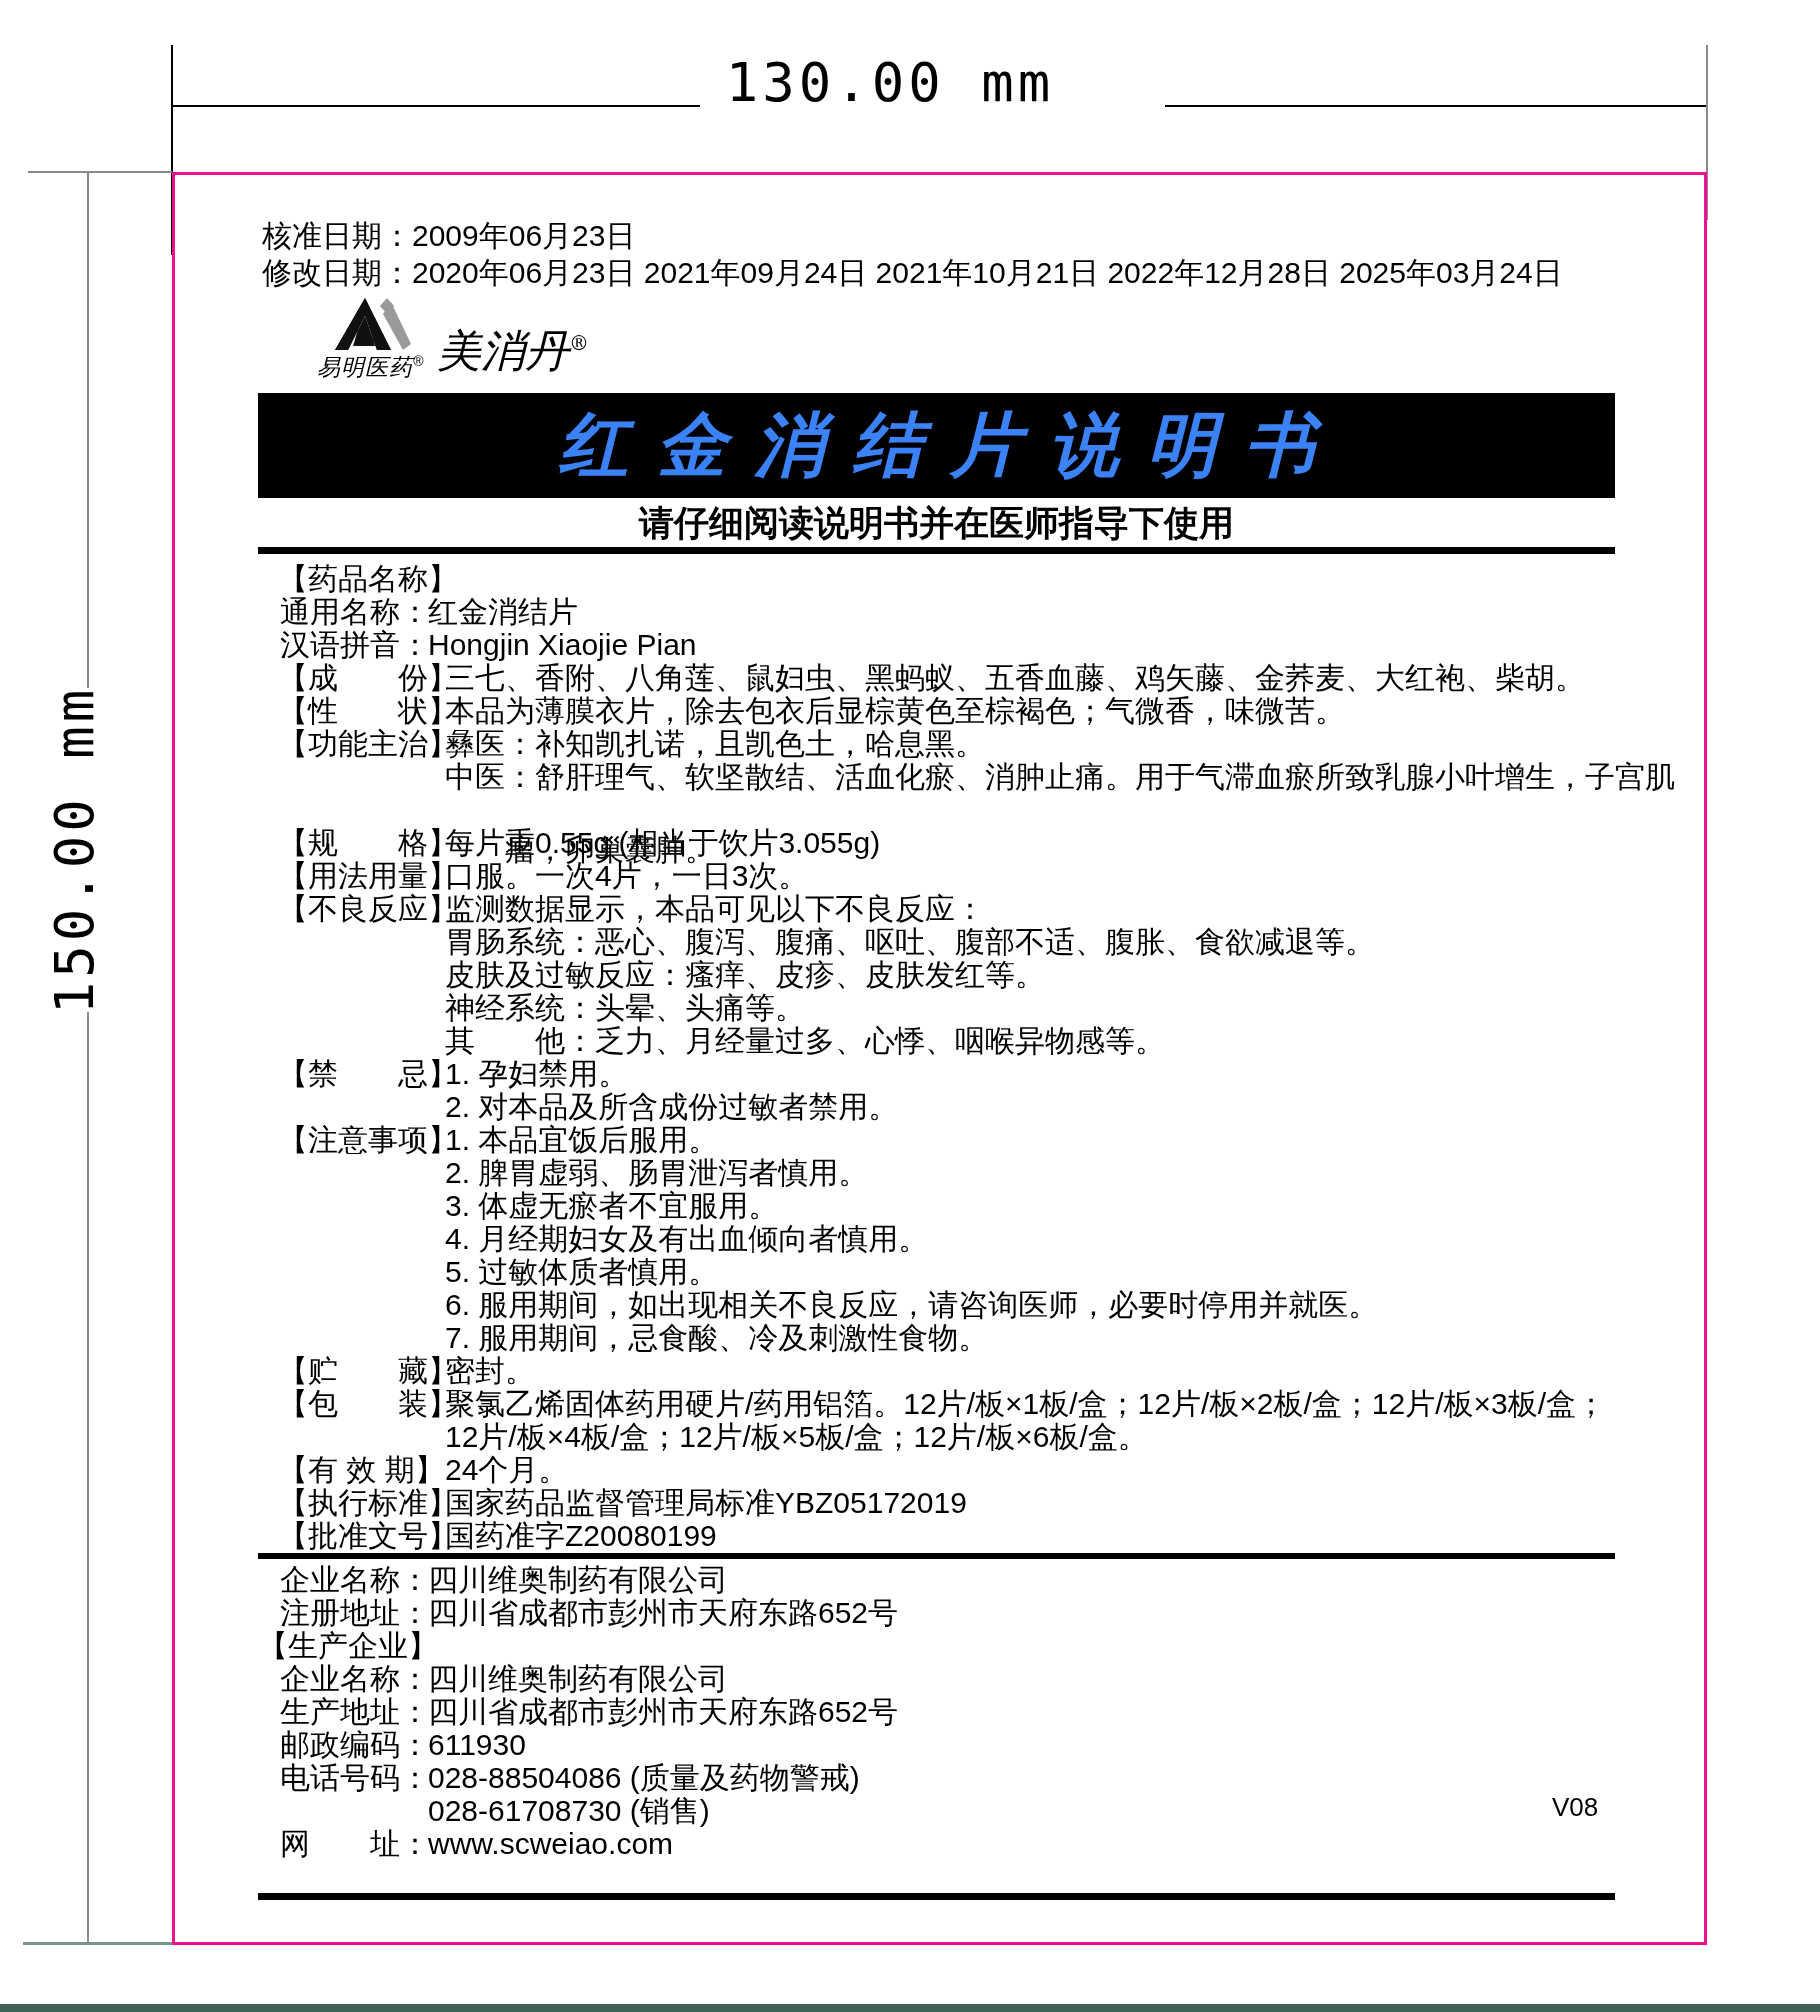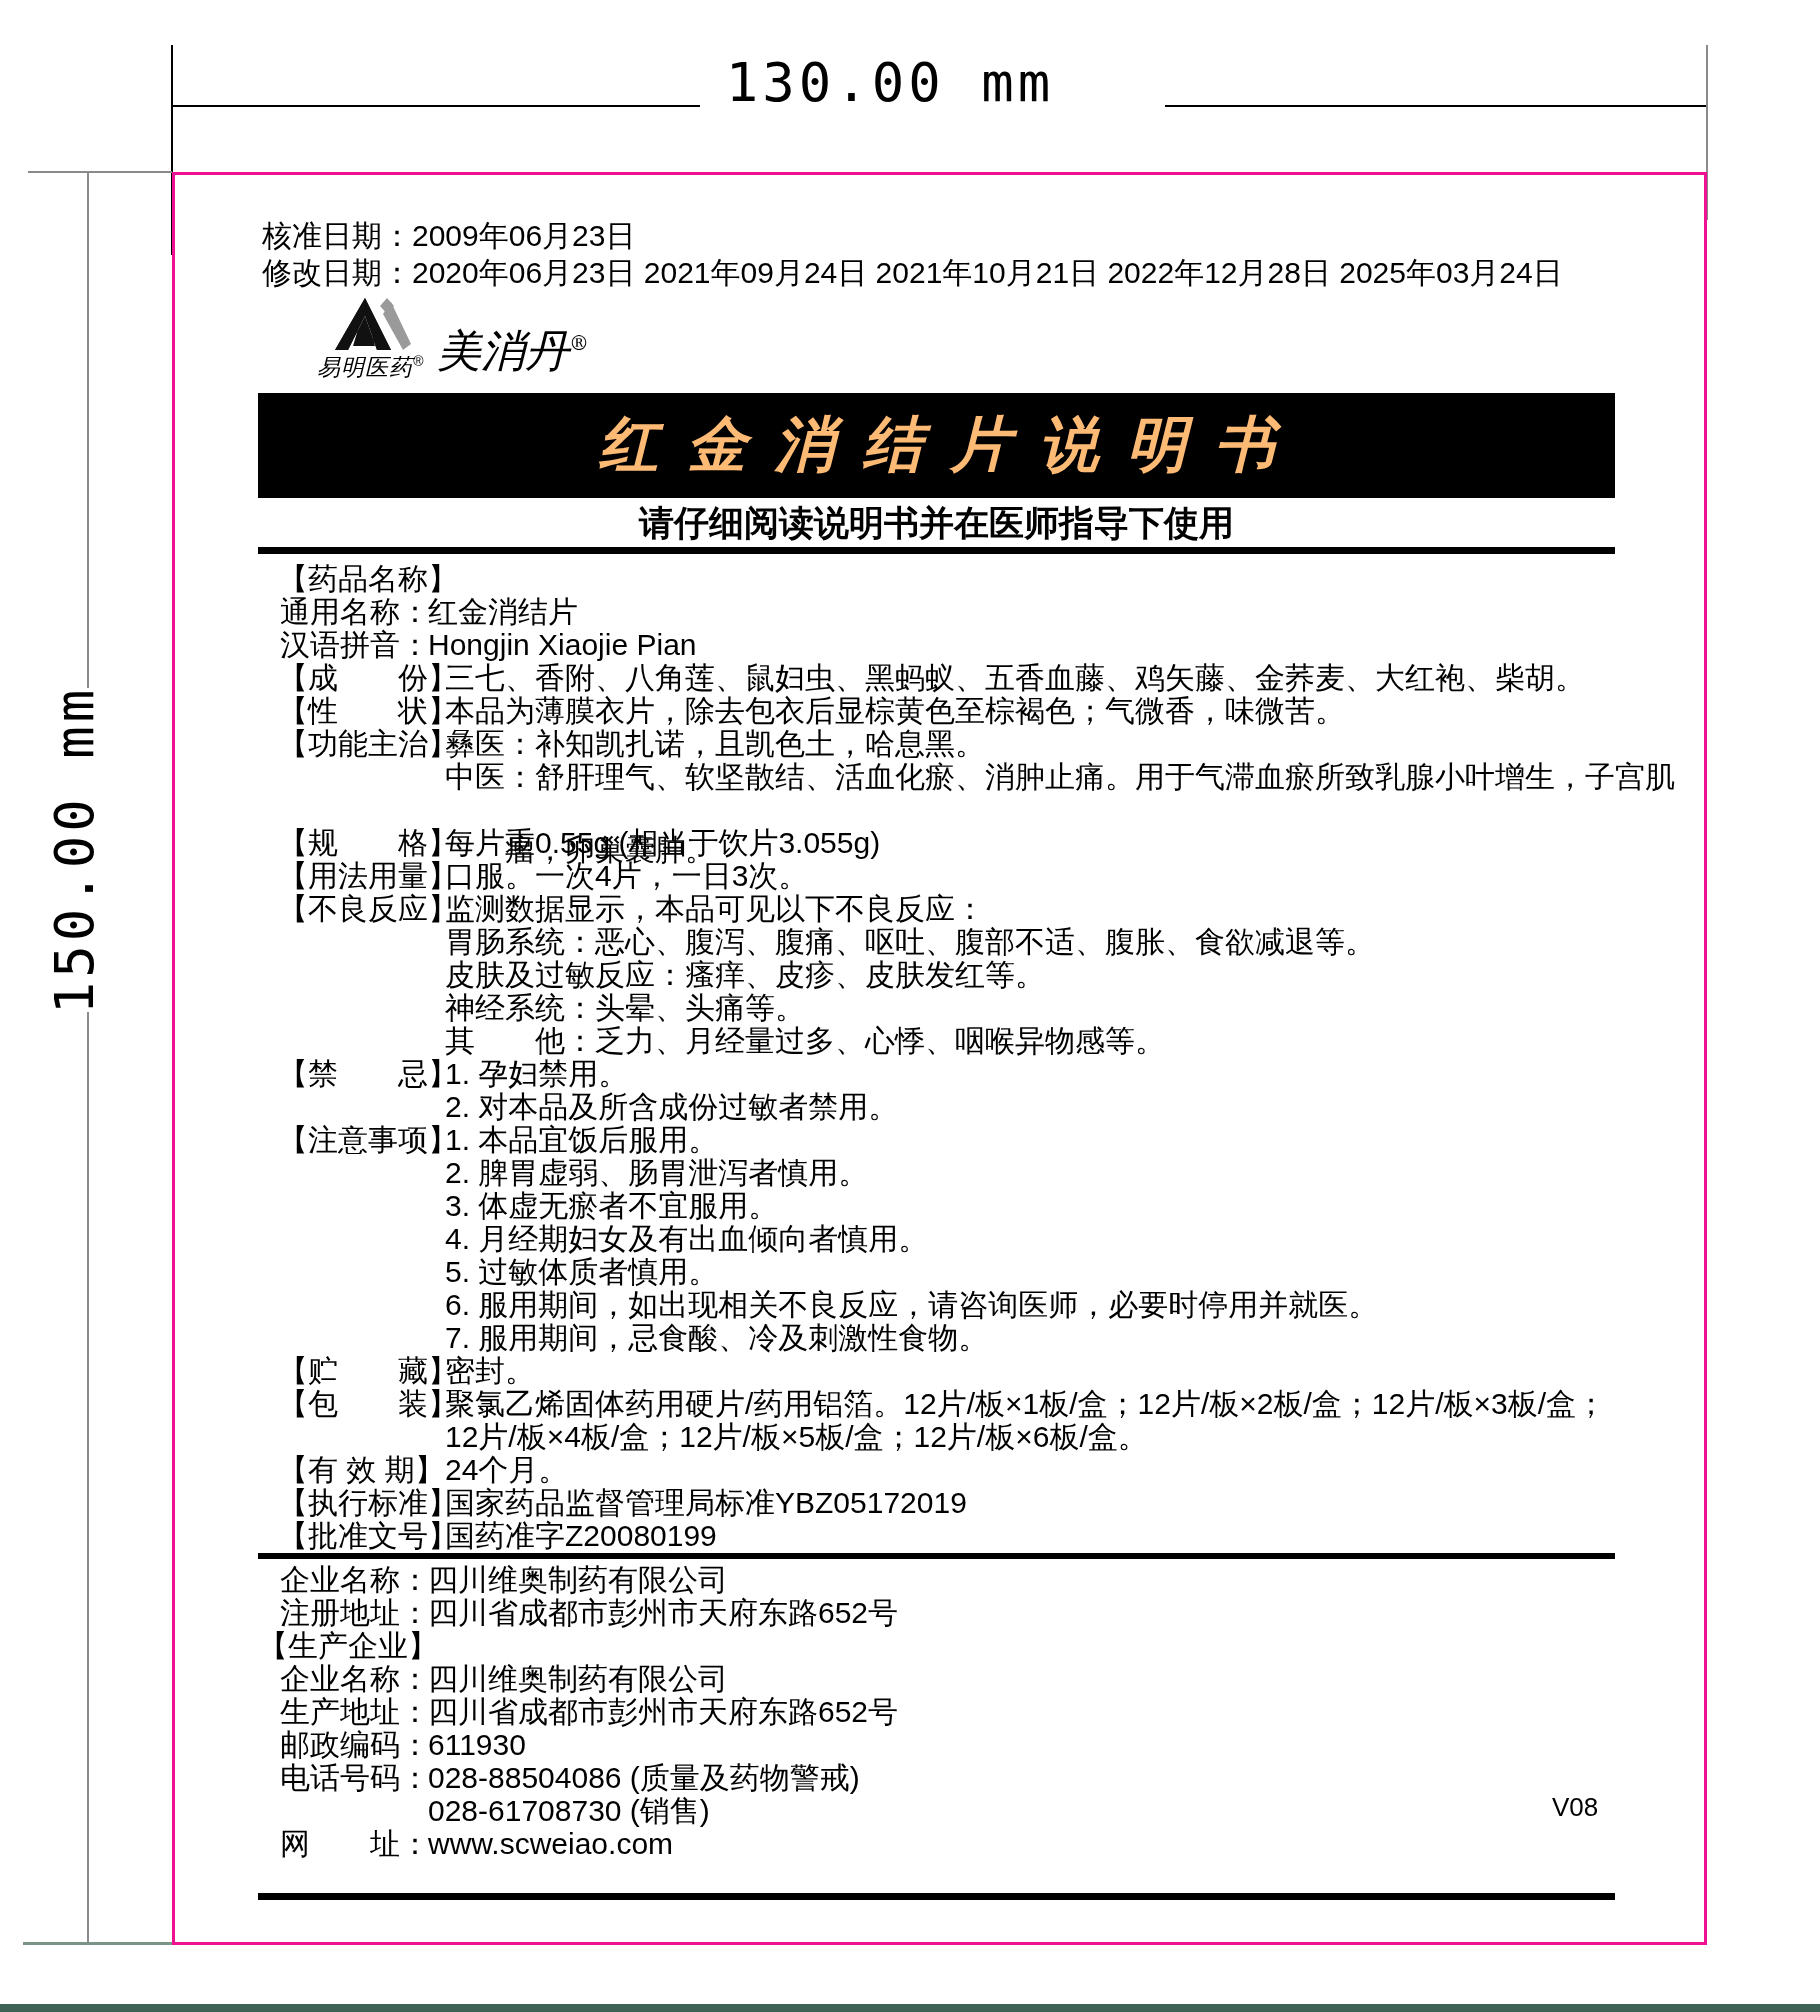--- a/index.html
+++ b/index.html
@@ -29,21 +29,21 @@
   .logo-company{position:absolute;left:14px;top:56px;font-size:23px;font-weight:normal;font-style:italic;white-space:nowrap;letter-spacing:1px;}
   .logo-company sup{font-size:14px;}
   .logo-product{position:absolute;left:134px;top:26px;font-size:44px;font-family:"DejaVu Serif",serif;font-style:italic;white-space:nowrap;}
   .logo-product sup{font-size:20px;font-style:normal;}
   
   .titlebar{
     position:absolute;left:258px;top:393px;width:1357px;height:105px;background:#000;
     display:flex;align-items:center;justify-content:center;
   }
   .titlebar span{
-    color:#fdba74;font-size:60px;font-weight:bold;font-style:italic;
+    color:#3b82f6;font-size:70px;font-weight:bold;font-style:italic;
     letter-spacing:28px;padding-left:28px;white-space:nowrap;
   }
   .caution{
     position:absolute;left:258px;top:500px;width:1357px;height:46px;line-height:46px;
     text-align:center;font-size:35px;font-weight:bold;white-space:nowrap;
   }
   .rule{position:absolute;left:258px;width:1357px;background:#000;}
   
   .bodyblock{position:absolute;left:258px;top:562px;width:1360px;}
   .companyblock{position:absolute;left:258px;top:1563px;width:1360px;}

